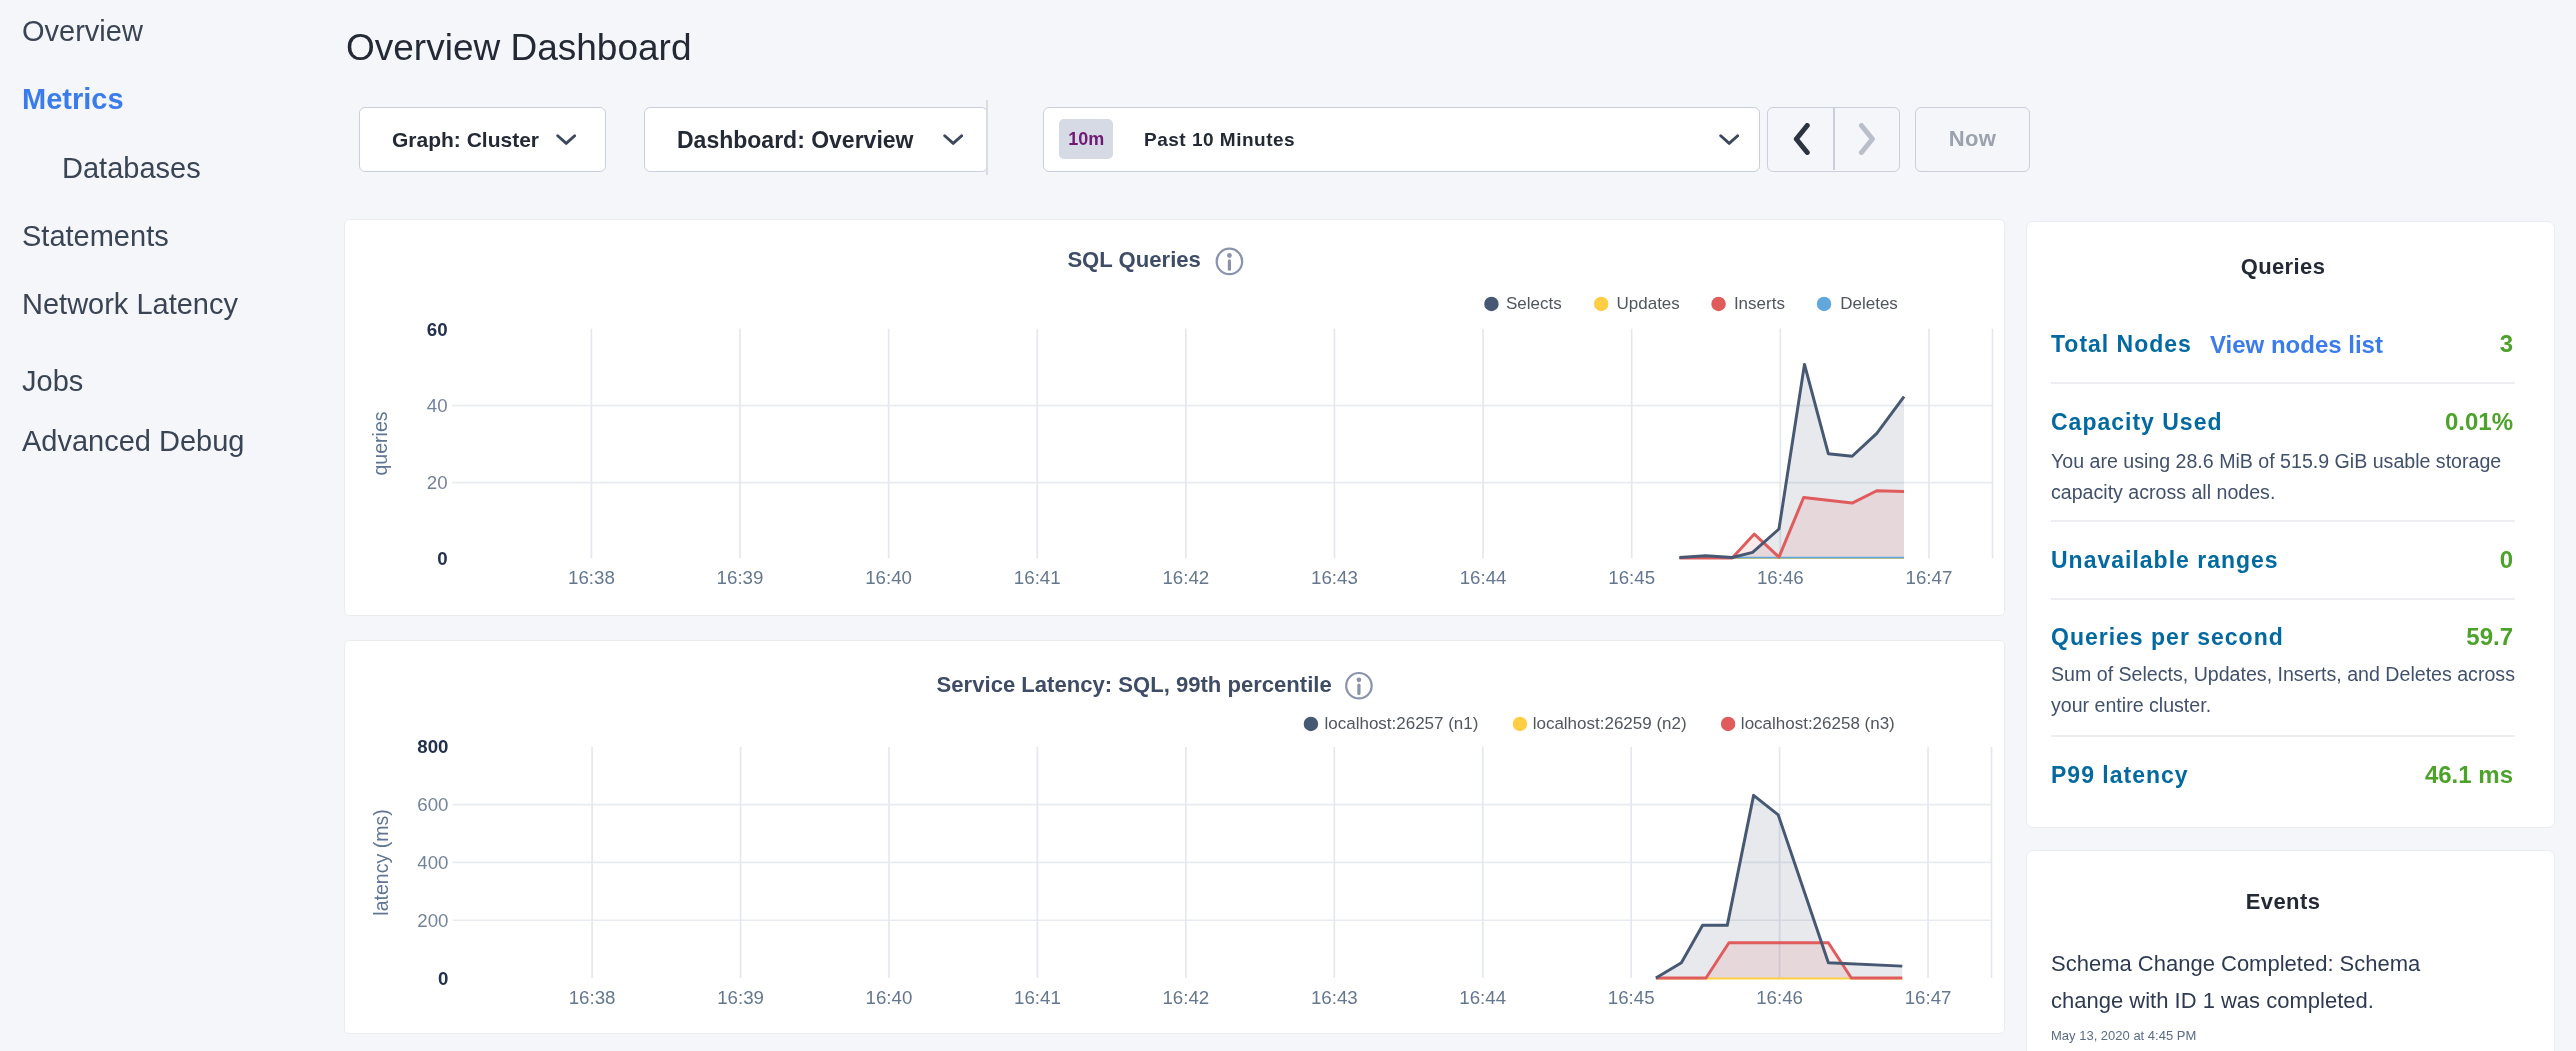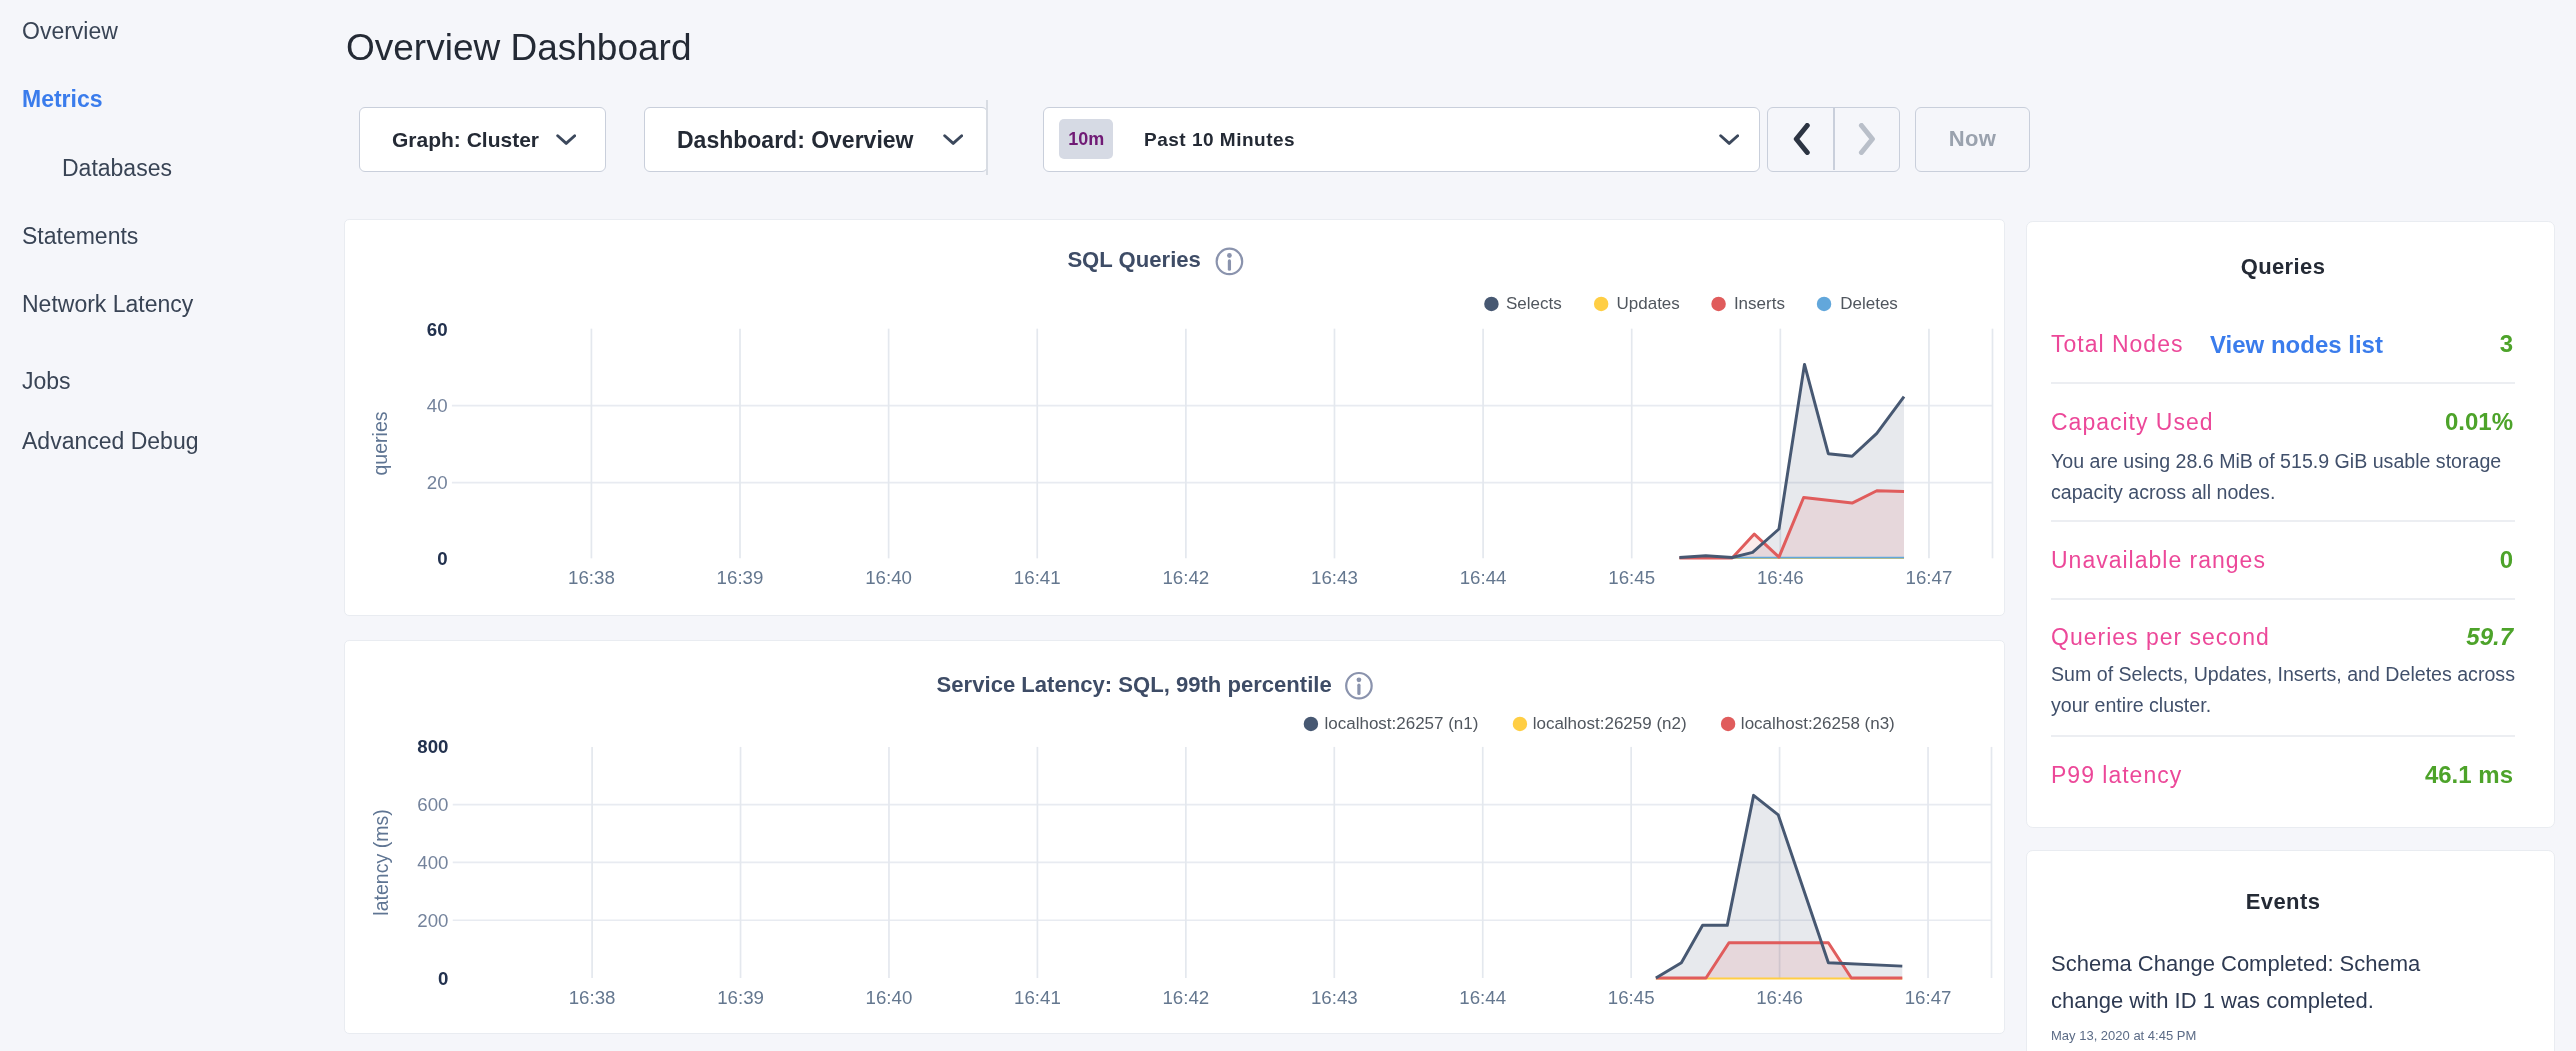--- a/index.html
+++ b/index.html
@@ -1,29 +1,29 @@
 <!DOCTYPE html>
 <html style="font-size:13.6px"><head>
 <meta charset="utf-8">
 <style>
 * { margin:0; padding:0; box-sizing:border-box; }
 html,body { width:2576px; height:1051px; overflow:hidden; }
 body { background:#f5f6fa; font-family:"Liberation Sans", sans-serif; position:relative; }
 .abs { position:absolute; }
-.nav { font-size:23px; line-height:27px; color:#394455; }
+.nav { font-size:29px; line-height:27px; color:#394455; }
 .nav.active { color:#3a7cec; font-weight:bold; }
 .title { font-size:37px; line-height:43px; color:#242a35; font-weight:400; }
 .btn { position:absolute; background:#fff; border:1.7px solid #c9cfdb; border-radius:6px; top:107px; height:65px;margin-left:16px; }
 .btn .lbl { position:absolute; top:50%; transform:translateY(-50%); font-weight:bold; font-size:21px; color:#242a35; white-space:nowrap; }
 .chev { position:absolute; top:50%; transform:translateY(-50%); }
 .card { position:absolute; background:#fff; border:1.7px solid #e9ecf1; border-radius:5.1px; }
 .card svg { position:absolute; left:-1.7px; top:-1.7px; }
 .panel { position:absolute; background:#fff; border:1.7px solid #e9ecf1; border-radius:6.8px; }
 .ph { position:absolute; left:24px; width:464px; text-align:center; font-weight:bold; font-size:22px; color:#242a35; letter-spacing:0.4px; }
-.rowlbl { position:absolute; left:24px; font-weight:normal; font-size:23px; color:#ec4899; letter-spacing:1px; white-space:nowrap; }
+.rowlbl { position:absolute; left:24px; font-weight:bold; font-size:23px; color:#0369a1; letter-spacing:1px; white-space:nowrap; }
 .rowval { position:absolute; right:41px; font-weight:bold; font-size:24px; color:#4da32a; text-align:right; white-space:nowrap; }
 .para { position:absolute; left:24px; width:467px; font-size:19.6px; color:#41506b; line-height:31px; }
 .sep { position:absolute; left:24px; width:464px; height:1.7px; background:#eceef2; }
 </style>
 </head>
 <body>
 
 <div class="abs nav" style="left:22px; top:18px;">Overview</div>
 <div class="abs nav active" style="left:22px; top:86px;">Metrics</div>
 <div class="abs nav" style="left:22px; top:155px;margin-left:40px;">Databases</div>
@@ -173,21 +173,21 @@
   <div class="rowval" style="top:108px;">3</div>
   <div class="sep" style="top:160px;"></div>
   <div class="rowlbl" style="top:187px;">Capacity Used</div>
   <div class="rowval" style="top:186px;">0.01%</div>
   <div class="para" style="top:224px;">You are using 28.6 MiB of 515.9 GiB usable storage capacity across all nodes.</div>
   <div class="sep" style="top:298px;"></div>
   <div class="rowlbl" style="top:325px;">Unavailable ranges</div>
   <div class="rowval" style="top:324px;">0</div>
   <div class="sep" style="top:376px;"></div>
   <div class="rowlbl" style="top:402px;">Queries per second</div>
-  <div class="rowval" style="top:401px;font-style:italic;">59.7</div>
+  <div class="rowval" style="top:401px;">59.7</div>
   <div class="para" style="top:437px;">Sum of Selects, Updates, Inserts, and Deletes across your entire cluster.</div>
   <div class="sep" style="top:513px;"></div>
   <div class="rowlbl" style="top:540px;">P99 latency</div>
   <div class="rowval" style="top:539px;">46.1 ms</div>
 </div>
 
 <div class="panel" style="left:2026px; top:850px; width:529px; height:272px;">
   <div class="ph" style="top:38px;">Events</div>
   <div class="abs" style="left:24px; top:94px; width:425px; font-size:22px; line-height:37px; color:#2e3a52;">Schema Change Completed: Schema change with ID 1 was completed.</div>
   <div class="abs" style="left:24px; top:177px; font-size:13px; color:#5b6b86;">May 13, 2020 at 4:45 PM</div>

